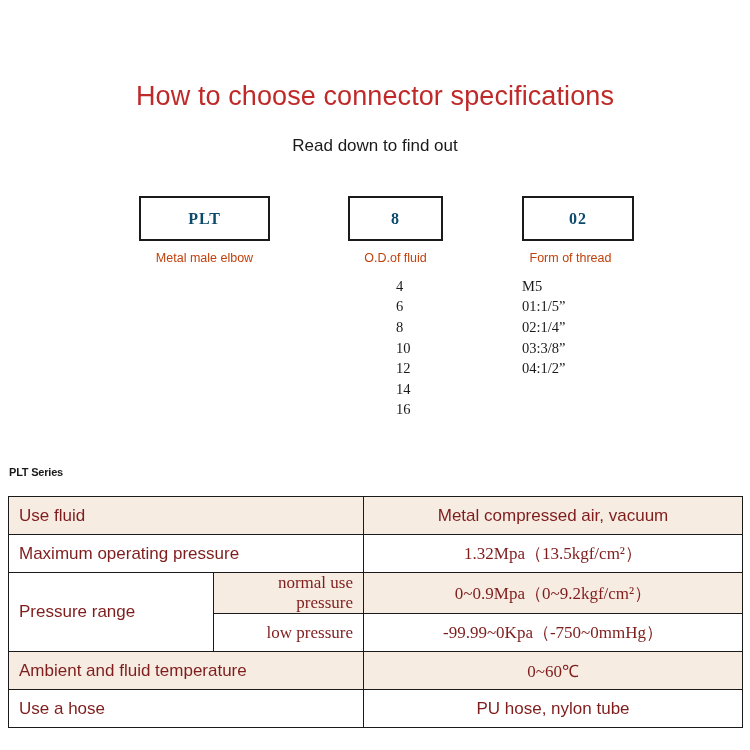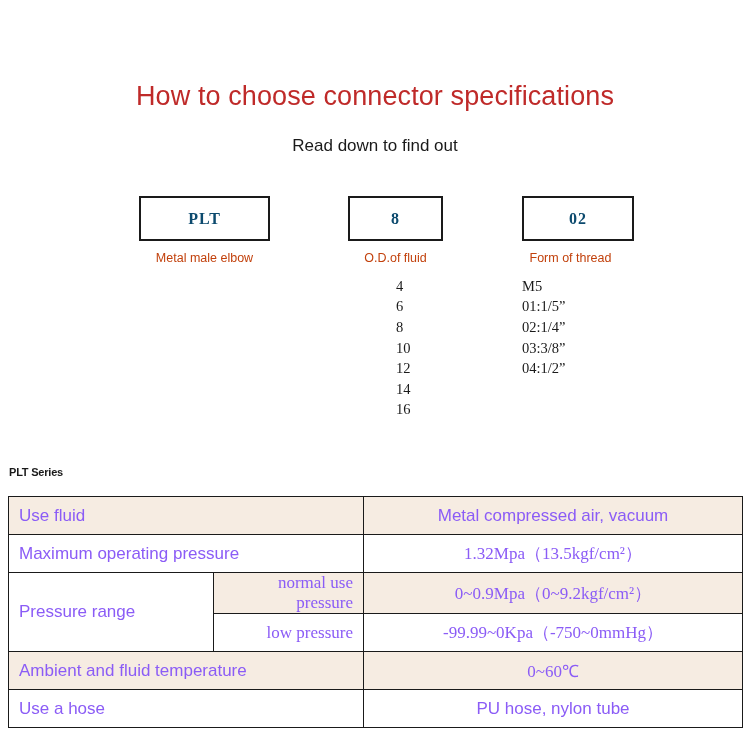--- a/index.html
+++ b/index.html
@@ -101,21 +101,21 @@
     left: 8px;
     top: 496px;
     width: 734px;
     border-collapse: collapse;
     table-layout: fixed;
   }
   #spec-table td {
     border: 1px solid #1a1a1a;
     padding: 0 10px;
     font-size: 17px;
-    color: #8b5cf6;
+    color: #7f1d1d;
     vertical-align: middle;
   }
   #spec-table tr { height: 38px; }
   .shade { background: #f6ece2; }
   .plain { background: #ffffff; }
 
   .cell-label { text-align: left; font-size: 17px; }
   .cell-value { text-align: center; font-family: "Liberation Sans", sans-serif; }
   .cell-value.serifnum {
     font-family: "Liberation Serif", serif;

